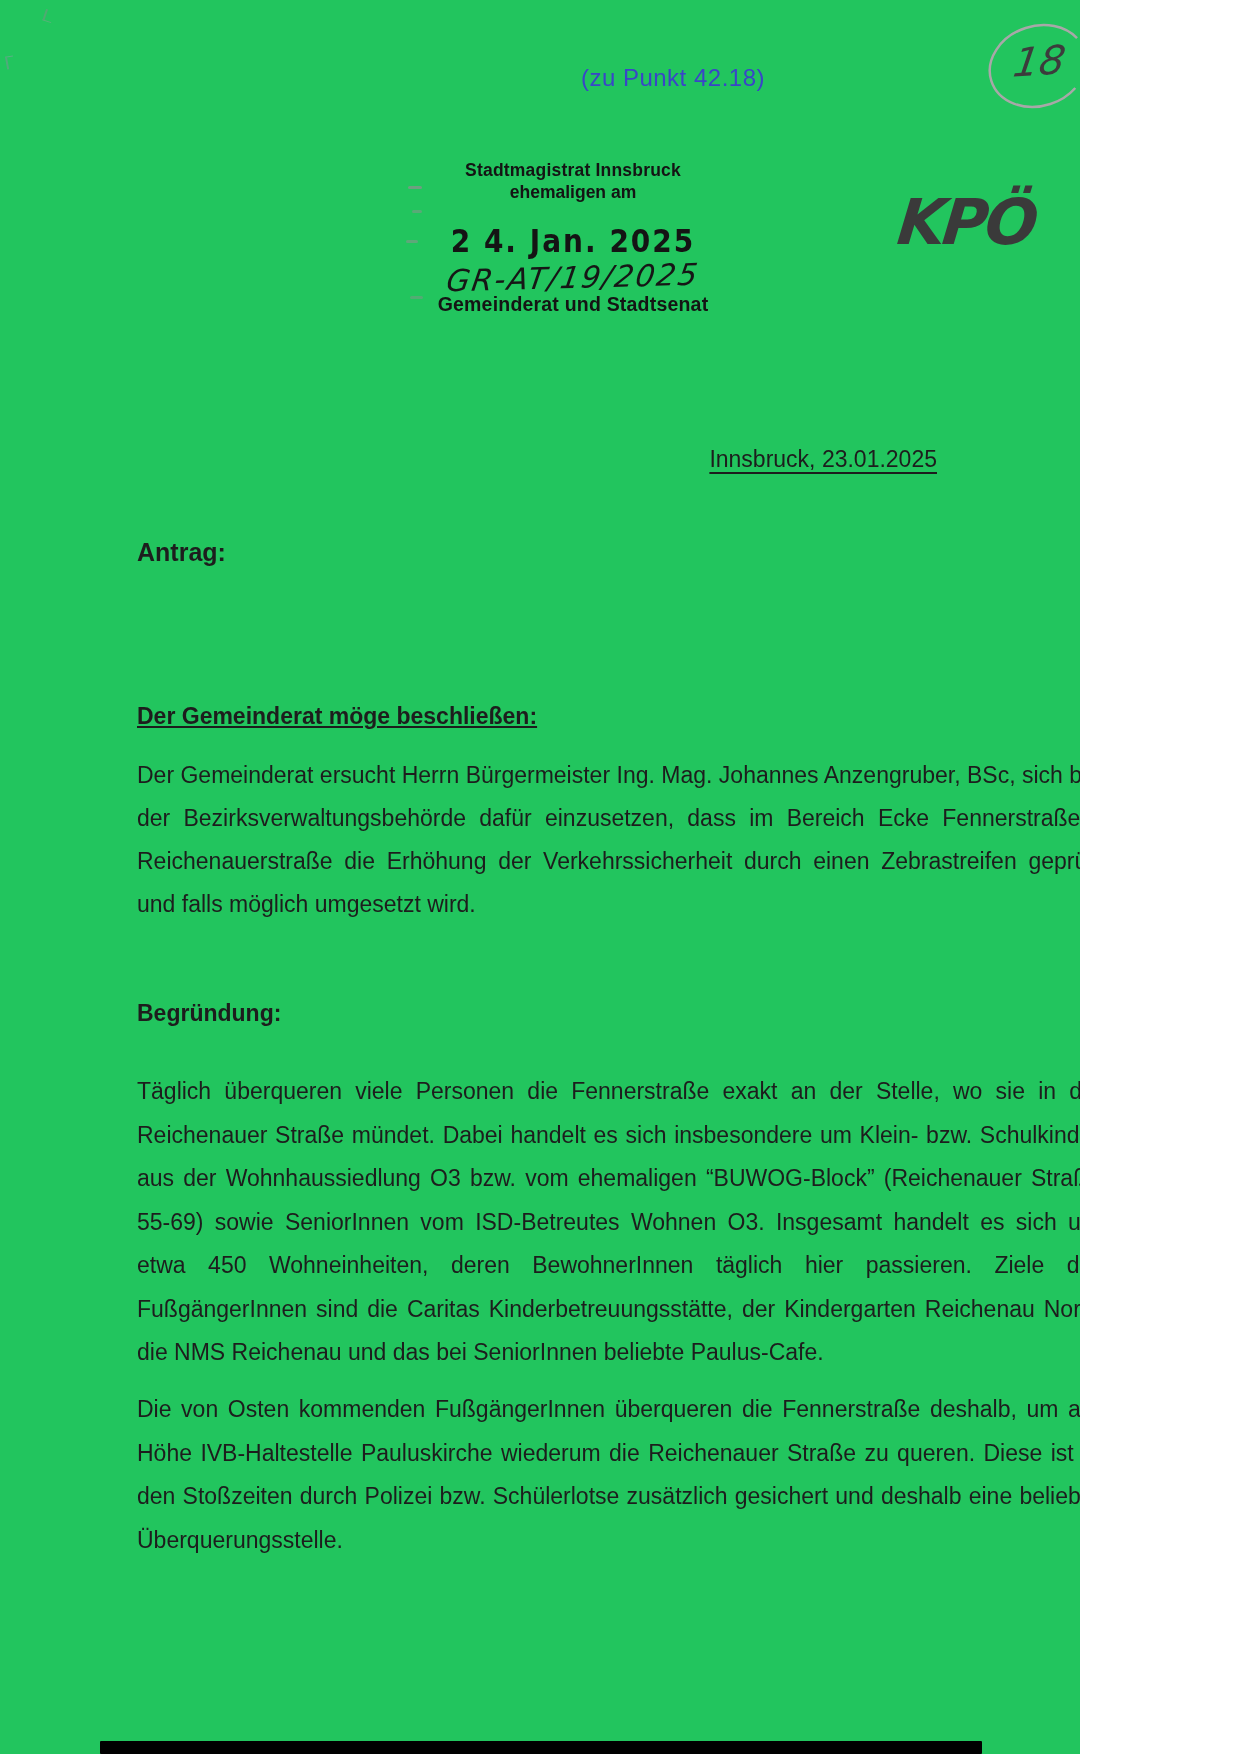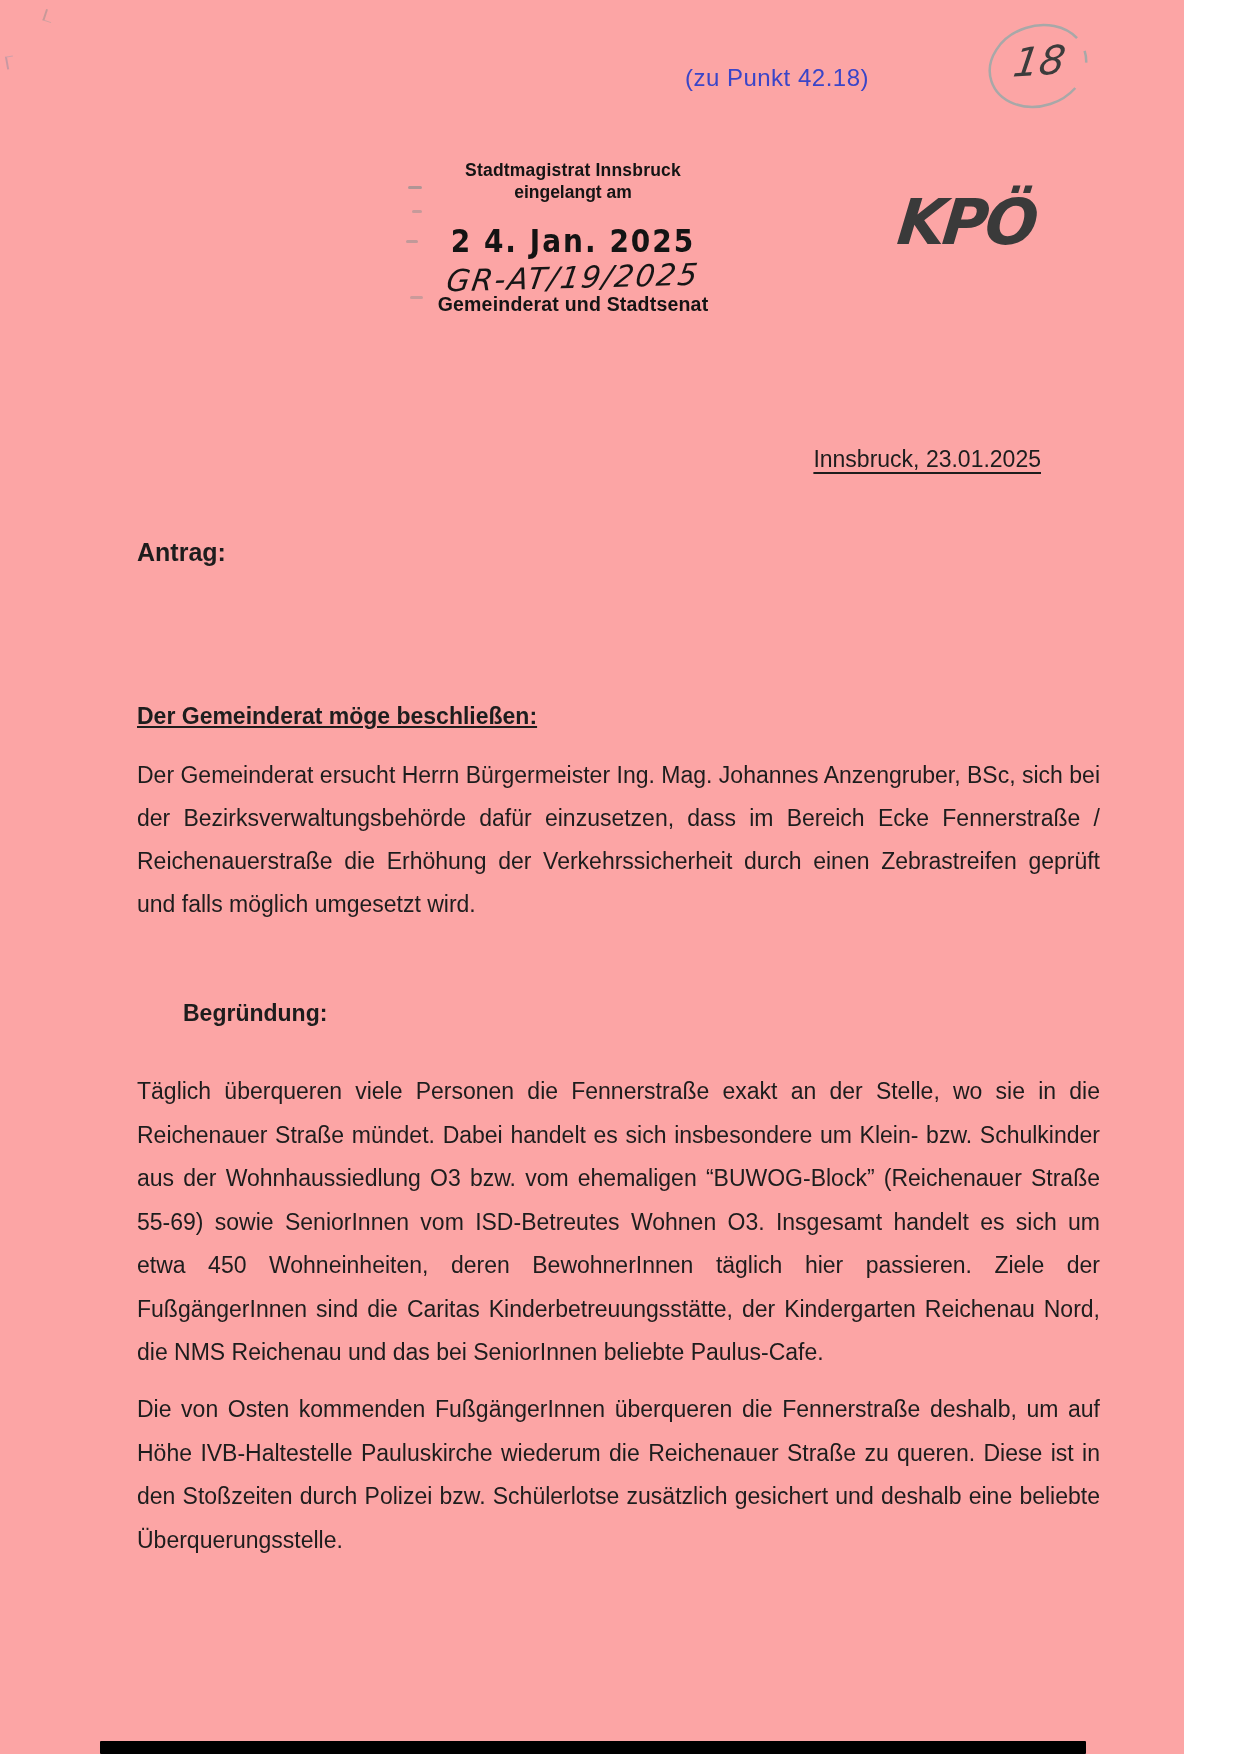--- a/index.html
+++ b/index.html
@@ -1,19 +1,19 @@
 <!DOCTYPE html>
 <html><head>
 <meta charset="utf-8">
 <style>
   html,body{margin:0;padding:0;background:#ffffff;}
   .page{
     position:relative;
-    width:1184px;height:1754px;
-    background:#fca5a5;
+    width:1080px;height:1754px;
+    background:#22c55e;
     font-family:"Liberation Sans", sans-serif;
     color:#1d1d1d;
     overflow:hidden;
   }
   
   .corner-note{
     position:absolute;top:64px;right:315px;
     font-size:24px;color:#3a45c8;letter-spacing:.5px;
   }
   .circled-number{
@@ -80,21 +80,21 @@
   .res-heading{
     position:absolute;left:137px;top:703px;
     font-size:23px;font-weight:700;text-decoration:underline;
   }
   .res-body{
     position:absolute;left:137px;top:747px;width:963px;
     font-size:23px;line-height:43px;text-align:justify;margin-top:7px;
   }
   .beg-heading{
     position:absolute;left:137px;top:1000px;
-    font-size:23px;font-weight:700;margin-left:46px;
+    font-size:23px;font-weight:700;
   }
   .beg-para1{
     position:absolute;left:137px;top:1070px;width:963px;
     font-size:23px;line-height:43.5px;text-align:justify;
   }
   .beg-para2{
     position:absolute;left:137px;top:1388px;width:963px;
     font-size:23px;line-height:43.5px;text-align:justify;
   }
   
@@ -120,21 +120,21 @@
     <span class="hand-number">18</span>
   </div>
 
   <span class="stamp-dash dash1"></span>
   <span class="stamp-dash dash2"></span>
   <span class="stamp-dash dash3"></span>
   <span class="stamp-dash dash4"></span>
 
   <div class="stamp">
     <div class="stamp-line1">Stadtmagistrat Innsbruck</div>
-    <div class="stamp-line2">eingelangt am</div>
+    <div class="stamp-line2">ehemaligen am</div>
     <div class="stamp-date">2 4. Jan. 2025</div>
     <div class="stamp-ref">GR-AT/19/2025</div>
     <div class="stamp-line3">Gemeinderat und Stadtsenat</div>
   </div>
 
   <div class="logo">KPÖ</div>
 
   <div class="dateline">Innsbruck, 23.01.2025</div>
 
   <div class="antrag-label">Antrag:</div>

